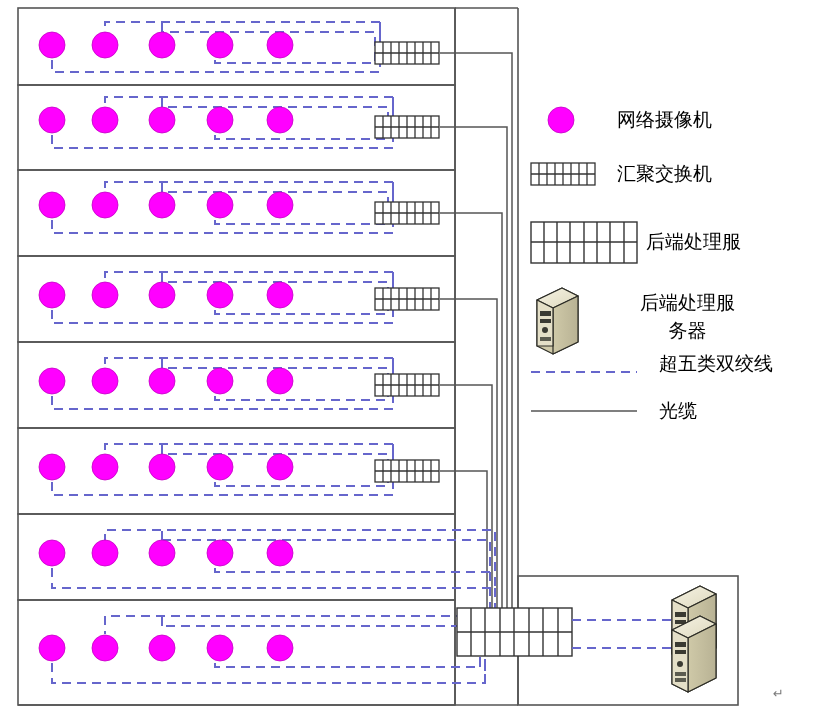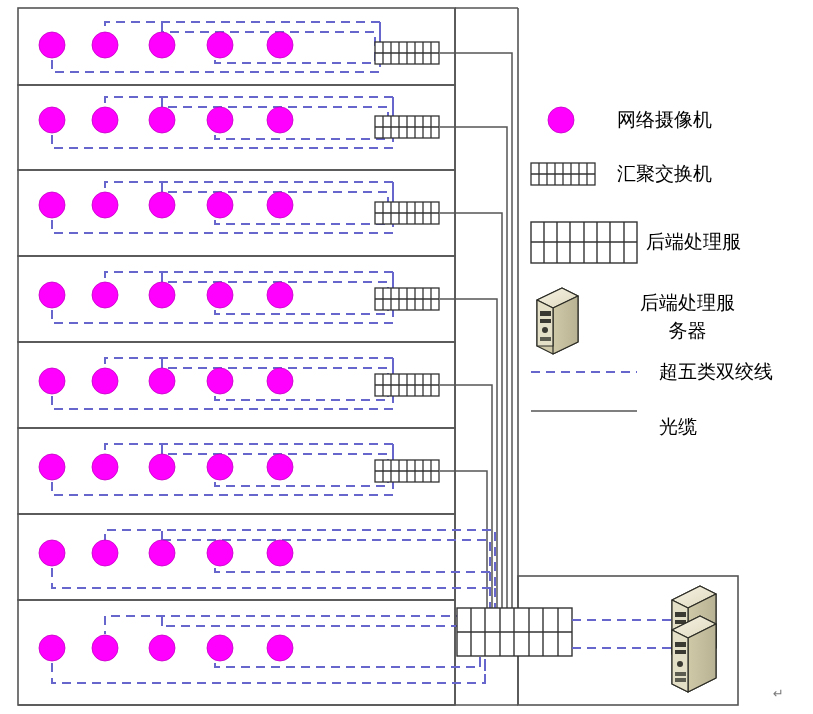--- a/index.html
+++ b/index.html
@@ -352,19 +352,19 @@
 
   <div class="legend-label" style="left:617px; top:107px;">网络摄像机</div>
 
   <div class="legend-label" style="left:646px; top:229px;">后端处理服</div>
 
   <div class="legend-label two-line" style="left:640px; top:288px;">
     <div>后端处理服</div>
     <div>务器</div>
   </div>
 
-  <div class="legend-label" style="left:659px; top:359px;">超五类双绞线</div>
-
-  <div class="legend-label" style="left:659px; top:414px;">光缆</div>
+  <div class="legend-label" style="left:659px; top:351px;">超五类双绞线</div>
+
+  <div class="legend-label" style="left:659px; top:398px;">光缆</div>
 
   <div class="cr" style="left:773px; top:686px;">↵</div>
 
 </div>
 
 </body></html>

